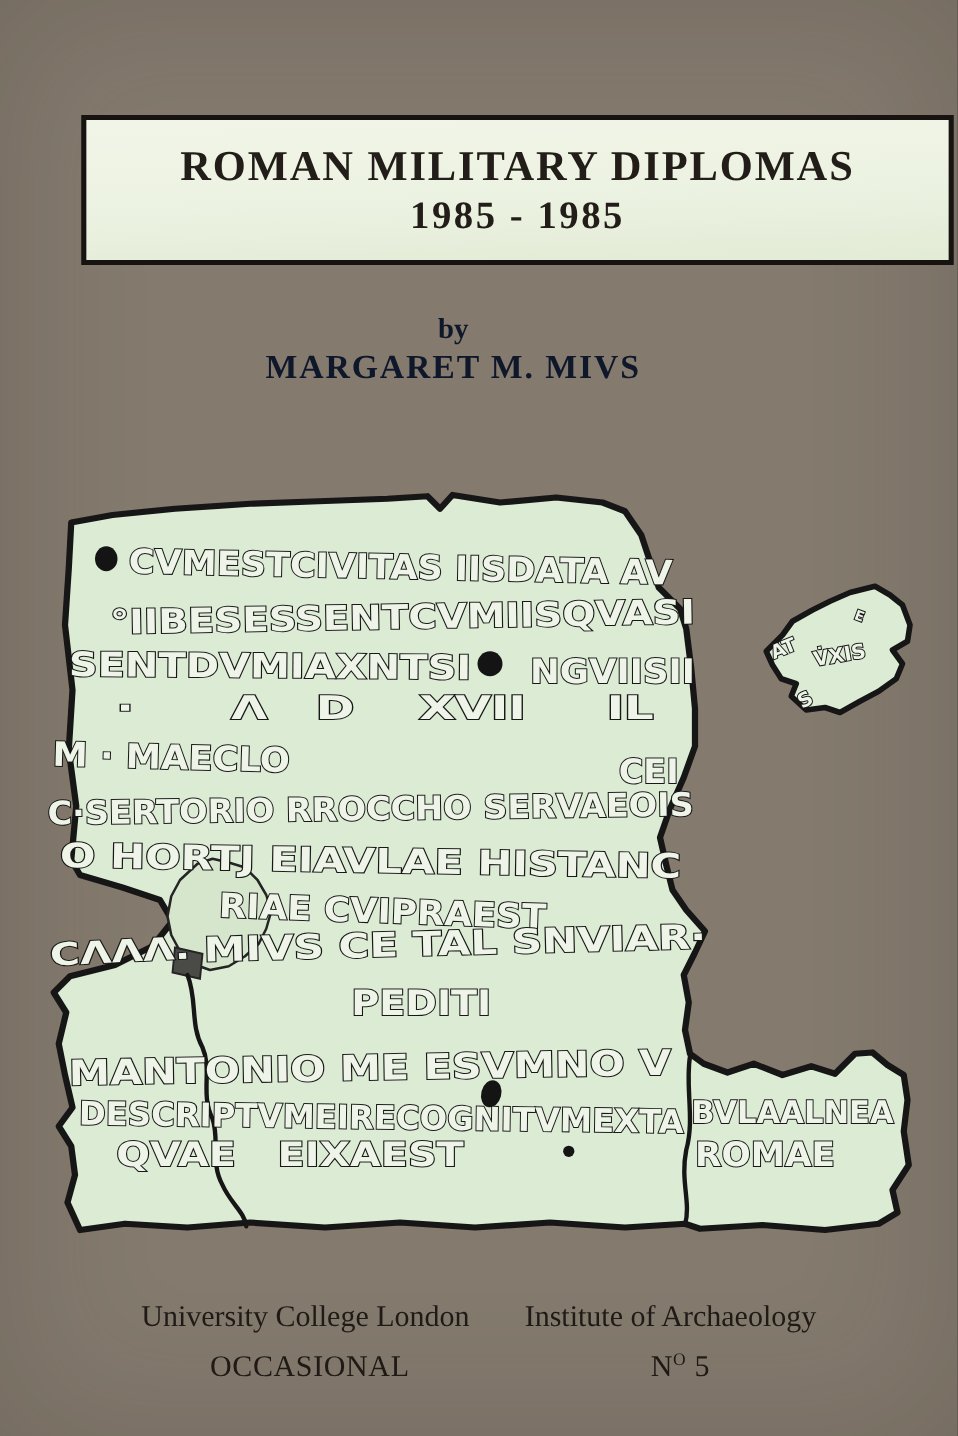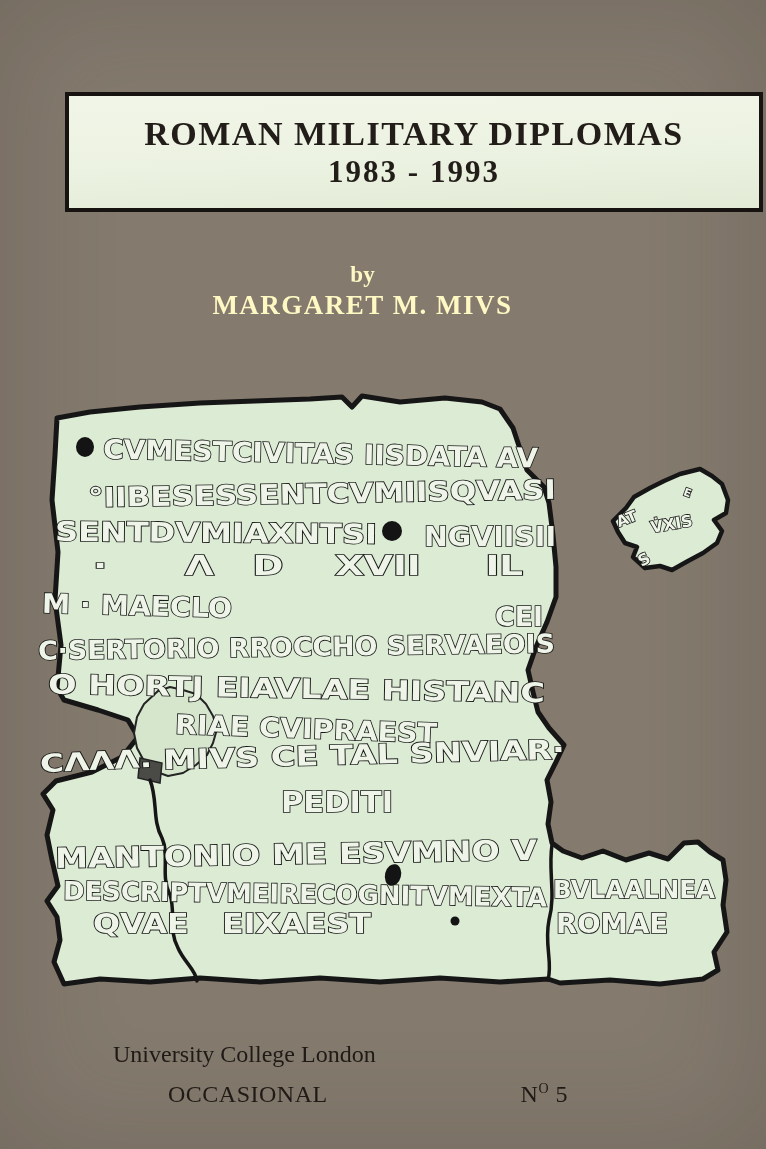--- a/index.html
+++ b/index.html
@@ -23,22 +23,22 @@
   }
   .title-main{
     font-size:34px;font-weight:bold;letter-spacing:1.5px;
     color:#221d19;line-height:1.05;white-space:nowrap;
   }
   .title-years{
     font-size:31px;font-weight:bold;letter-spacing:2px;
     color:#221d19;line-height:1.05;white-space:nowrap;
   }
   .byline{
-    position:absolute;left:65px;top:262px;width:595px;
-    text-align:center;color:#fef9c3;
+    position:absolute;left:65px;top:250px;width:595px;
+    text-align:center;color:#0f172a;
   }
   .byline .by{font-size:23px;font-weight:bold;line-height:1.1;}
   .byline .author{font-size:27px;font-weight:bold;letter-spacing:1.5px;line-height:1.35;}
   .tablet-svg{position:absolute;left:0;top:0;}
   .inscr{
     font-family:"DejaVu Sans", sans-serif;
     font-weight:700;
     fill:#eef5e8;
     stroke:#181818;
     stroke-width:1.6px;
@@ -58,21 +58,21 @@
   .no-wrap{white-space:nowrap;}
   .sup{font-size:14px;vertical-align:super;}
 </style>
 </head>
 <body>
 
 <div class="page">
 
   <div class="title-panel">
     <div class="title-main">ROMAN MILITARY DIPLOMAS</div>
-    <div class="title-years">1983 - 1993</div>
+    <div class="title-years">1985 - 1985</div>
   </div>
 
   <div class="byline">
     <div class="by">by</div>
     <div class="author">MARGARET M. MIVS</div>
   </div>
 
   <svg class="tablet-svg" width="766" height="1149" viewBox="0 0 766 1149" xmlns="http://www.w3.org/2000/svg">
 
     <path d="M57,418 L90,412 L140,407 L200,403 L255,401 L310,399 L342,397 L352,407 L362,396 L400,402 L445,398 L482,402 L500,409
@@ -121,20 +121,21 @@
     <text class="inscr" x="556" y="933" font-size="27" textLength="112" lengthAdjust="spacingAndGlyphs" xml:space="preserve">ROMAE</text>
 
     <text class="inscr" x="684" y="496" font-size="11" transform="rotate(20 686 492)" xml:space="preserve">E</text>
     <text class="inscr" x="616" y="524" font-size="15" transform="rotate(-22 626 518)" xml:space="preserve">AT</text>
     <text class="inscr" x="650" y="528" font-size="16" transform="rotate(-10 680 520)" xml:space="preserve">V̇XIS</text>
     <text class="inscr" x="638" y="565" font-size="16" transform="rotate(-28 644 559)" xml:space="preserve">S</text>
   </svg>
 
   <div class="imprint-row1">
     <span class="no-wrap">University College London</span>
+    <span class="no-wrap">Institute of Archaeology</span>
   </div>
 
   <div class="imprint-row2">
     <span class="no-wrap">OCCASIONAL</span>
     <span class="no-wrap"><span>N</span><span class="sup">O</span>&nbsp;<span>5</span></span>
   </div>
 
 </div>
 
 </body></html>

